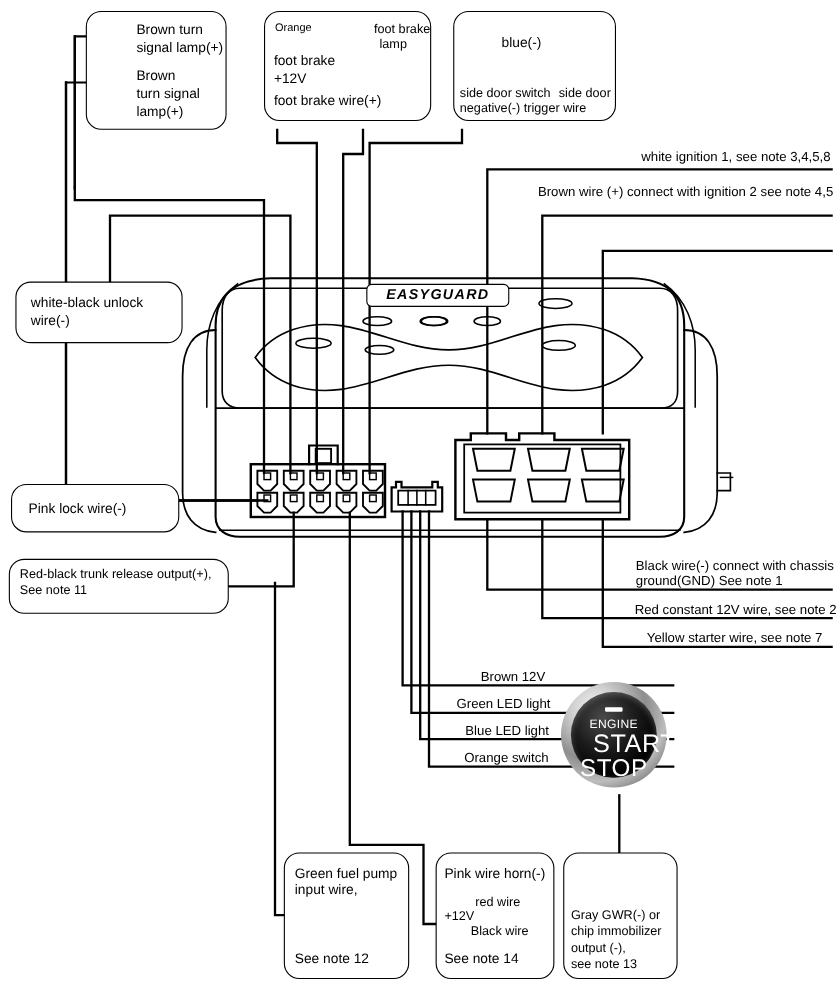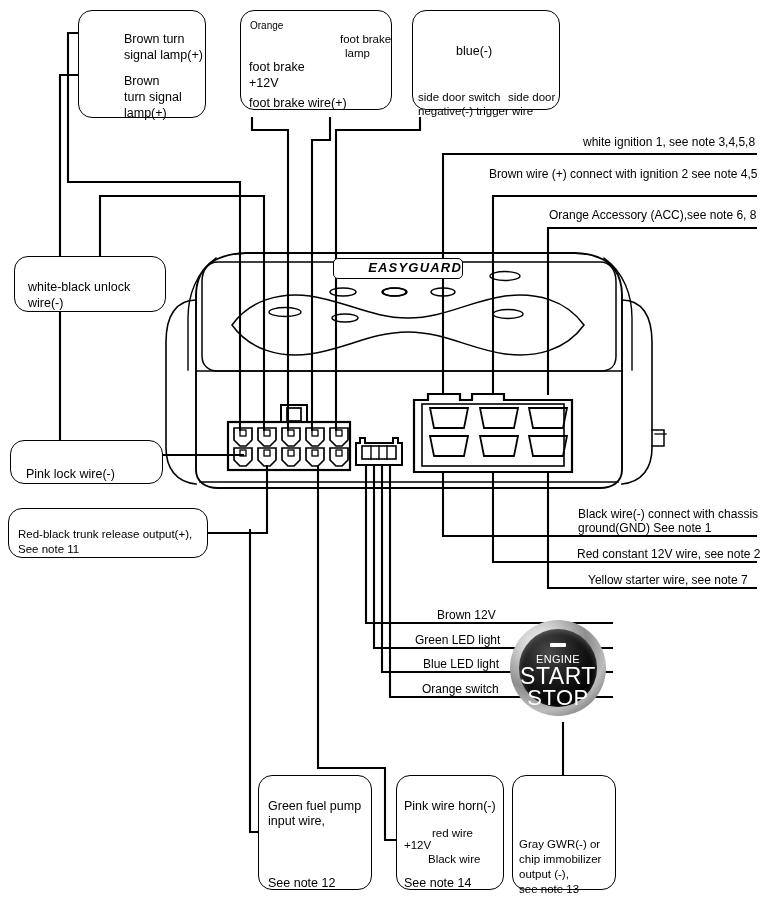--- a/index.html
+++ b/index.html
@@ -3,42 +3,42 @@
 <meta charset="utf-8">
 <title>EASYGUARD Wiring Diagram</title>
 <style>
   html,body{margin:0;padding:0;background:#ffffff;}
   body{width:760px;height:900px;overflow:hidden;
        font-family:"Liberation Sans","DejaVu Sans",sans-serif;color:#000;}
   #stage{position:relative;width:760px;height:900px;}
   #wires{position:absolute;left:0;top:0;width:760px;height:900px;}
   .box{position:absolute;border:1.6px solid #000;border-radius:14px;background:#fff;
        box-sizing:border-box;}
-  .txt{position:absolute;font-size:12.5px;line-height:14.5px;white-space:pre;margin-top:12px;}
+  .txt{position:absolute;font-size:12.5px;line-height:14.5px;white-space:pre;}
   .lbl{position:absolute;font-size:12px;line-height:14px;white-space:nowrap;}
   .ttl{position:absolute;font-size:10px;line-height:15px;white-space:nowrap;}
   .sm{font-size:11.5px;}
   
   #ssbtn{position:absolute;width:96px;height:96px;border-radius:50%;
      background:radial-gradient(circle at 32% 26%, #f6f6f6 0%, #cfcfcf 22%, #8e8e8e 48%, #bdbdbd 68%, #6d6d6d 88%, #3a3a3a 100%);
      box-sizing:border-box;}
   #ssbtn .inner{position:absolute;left:9px;top:9px;width:78px;height:78px;border-radius:50%;
      background:radial-gradient(circle at 38% 30%, #4a4a4a 0%, #1d1d1d 38%, #000 72%);
      box-shadow:inset 0 2px 6px rgba(255,255,255,.28);}
   #ssbtn .dash{position:absolute;left:50%;top:14px;transform:translateX(-50%);
      width:16px;height:4px;background:#fff;border-radius:1px;}
   #ssbtn .t1{position:absolute;width:100%;top:24px;text-align:center;color:#fff;
      font-size:11px;letter-spacing:.3px;}
   #ssbtn .t2{position:absolute;width:100%;top:34px;text-align:center;color:#fff;
-     font-size:23px;font-weight:400;letter-spacing:.5px;}
+     font-size:23px;font-weight:400;letter-spacing:.5px;margin-left:19px;}
   #ssbtn .t3{position:absolute;width:100%;top:56px;text-align:center;color:#fff;
      font-size:22px;letter-spacing:.5px;}
   .logo{position:absolute;border:1.5px solid #000;border-radius:5px;
         font-style:italic;font-weight:bold;font-size:13px;letter-spacing:1.2px;
-        text-align:right;background:#fff;}
+        text-align:center;background:#fff;}
 </style>
 </head>
 <body>
 
 <div id="stage">
 
   <svg id="wires" viewBox="0 0 760 900">
     <g fill="none" stroke="#000" stroke-width="2.1" stroke-linecap="square">
 
       <path d="M196 296 C196 268 214 254 246 253 L575 253 C606 254 622 268 622 296
@@ -292,21 +292,20 @@
   <div class="box" style="left:512px;top:775px;width:104px;height:115px;"></div>
   <div class="txt sm" style="left:519px;top:825px;">Gray GWR(-) or</div>
   <div class="txt sm" style="left:519px;top:840px;">chip immobilizer</div>
   <div class="txt sm" style="left:519px;top:855px;">output (-),</div>
   <div class="txt sm" style="left:519px;top:870px;">see note 13</div>
 
   <div class="logo" style="left:333px;top:258px;width:128px;height:19px;line-height:17px;">EASYGUARD</div>
 
   <div class="lbl" style="left:583px;top:135px;">white ignition 1, see note 3,4,5,8</div>
   <div class="lbl" style="left:489px;top:167px;">Brown wire (+)  connect with ignition 2  see note 4,5</div>
-  <div class="lbl" style="left:549px;top:208px;">Orange Accessory (ACC),see note 6, 8</div>
   <div class="lbl" style="left:578px;top:507px;">Black wire(-) connect with chassis</div>
   <div class="lbl" style="left:578px;top:521px;">ground(GND) See note 1</div>
   <div class="lbl" style="left:577px;top:547px;text-align:center;">Red constant 12V wire, see note 2</div>
   <div class="lbl" style="left:588px;top:573px;">Yellow starter wire, see note 7</div>
 
   <div class="lbl" style="left:437px;top:608px;">Brown 12V</div>
   <div class="lbl" style="left:415px;top:633px;">Green LED light</div>
   <div class="lbl" style="left:423px;top:657px;">Blue LED light</div>
   <div class="lbl" style="left:422px;top:682px;">Orange switch</div>
 

